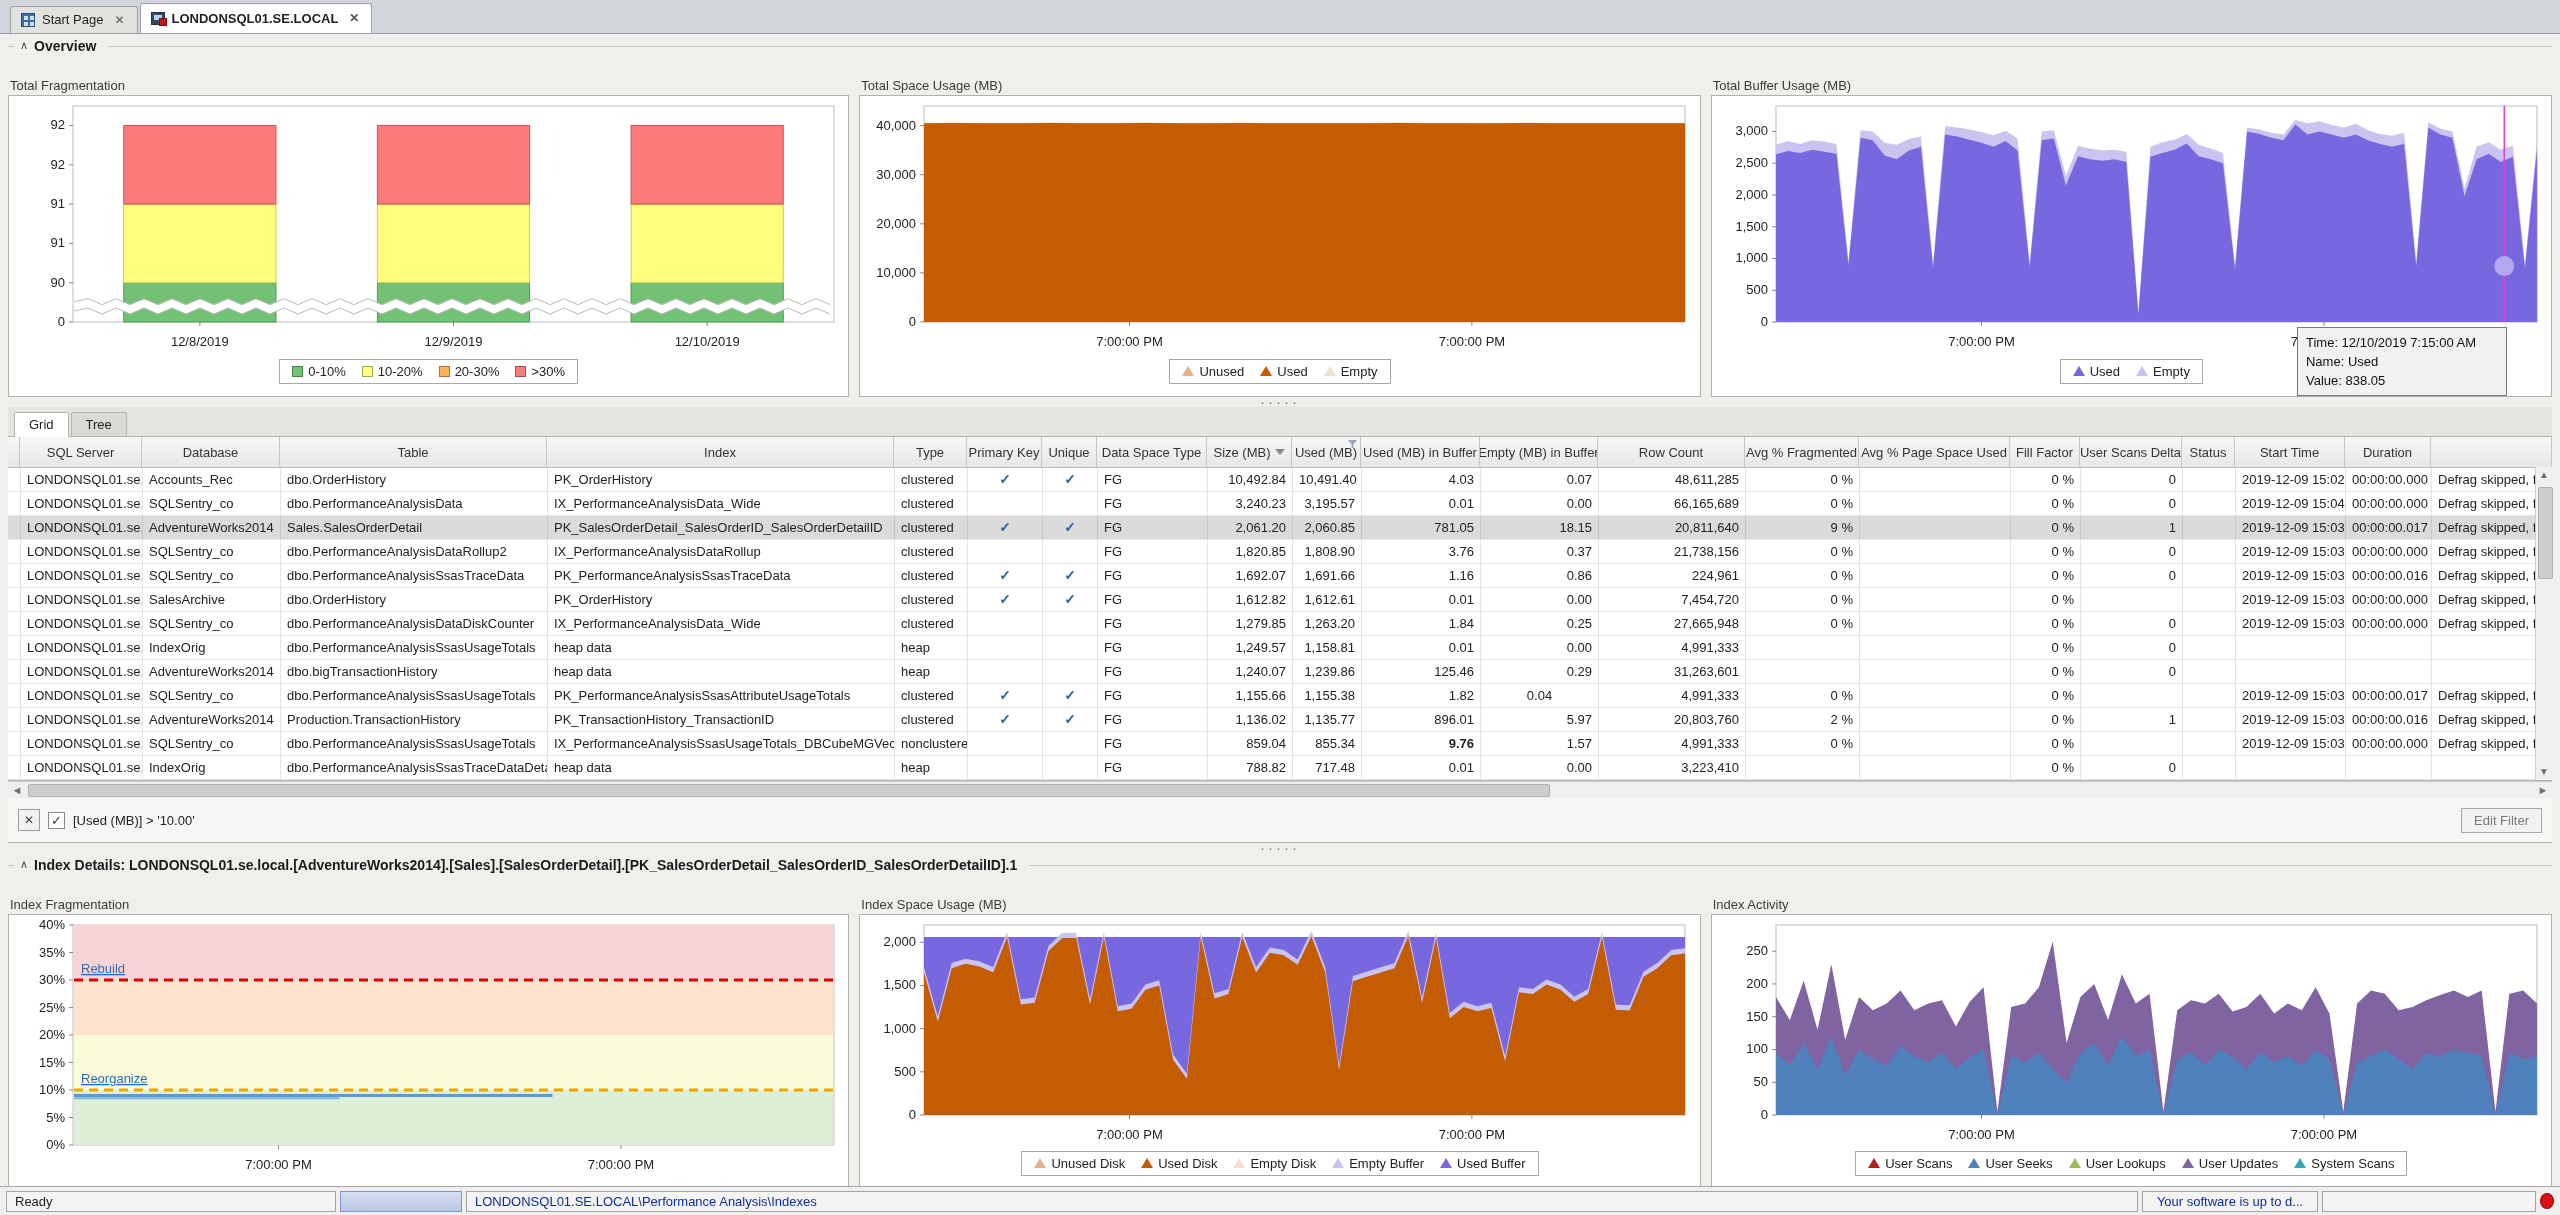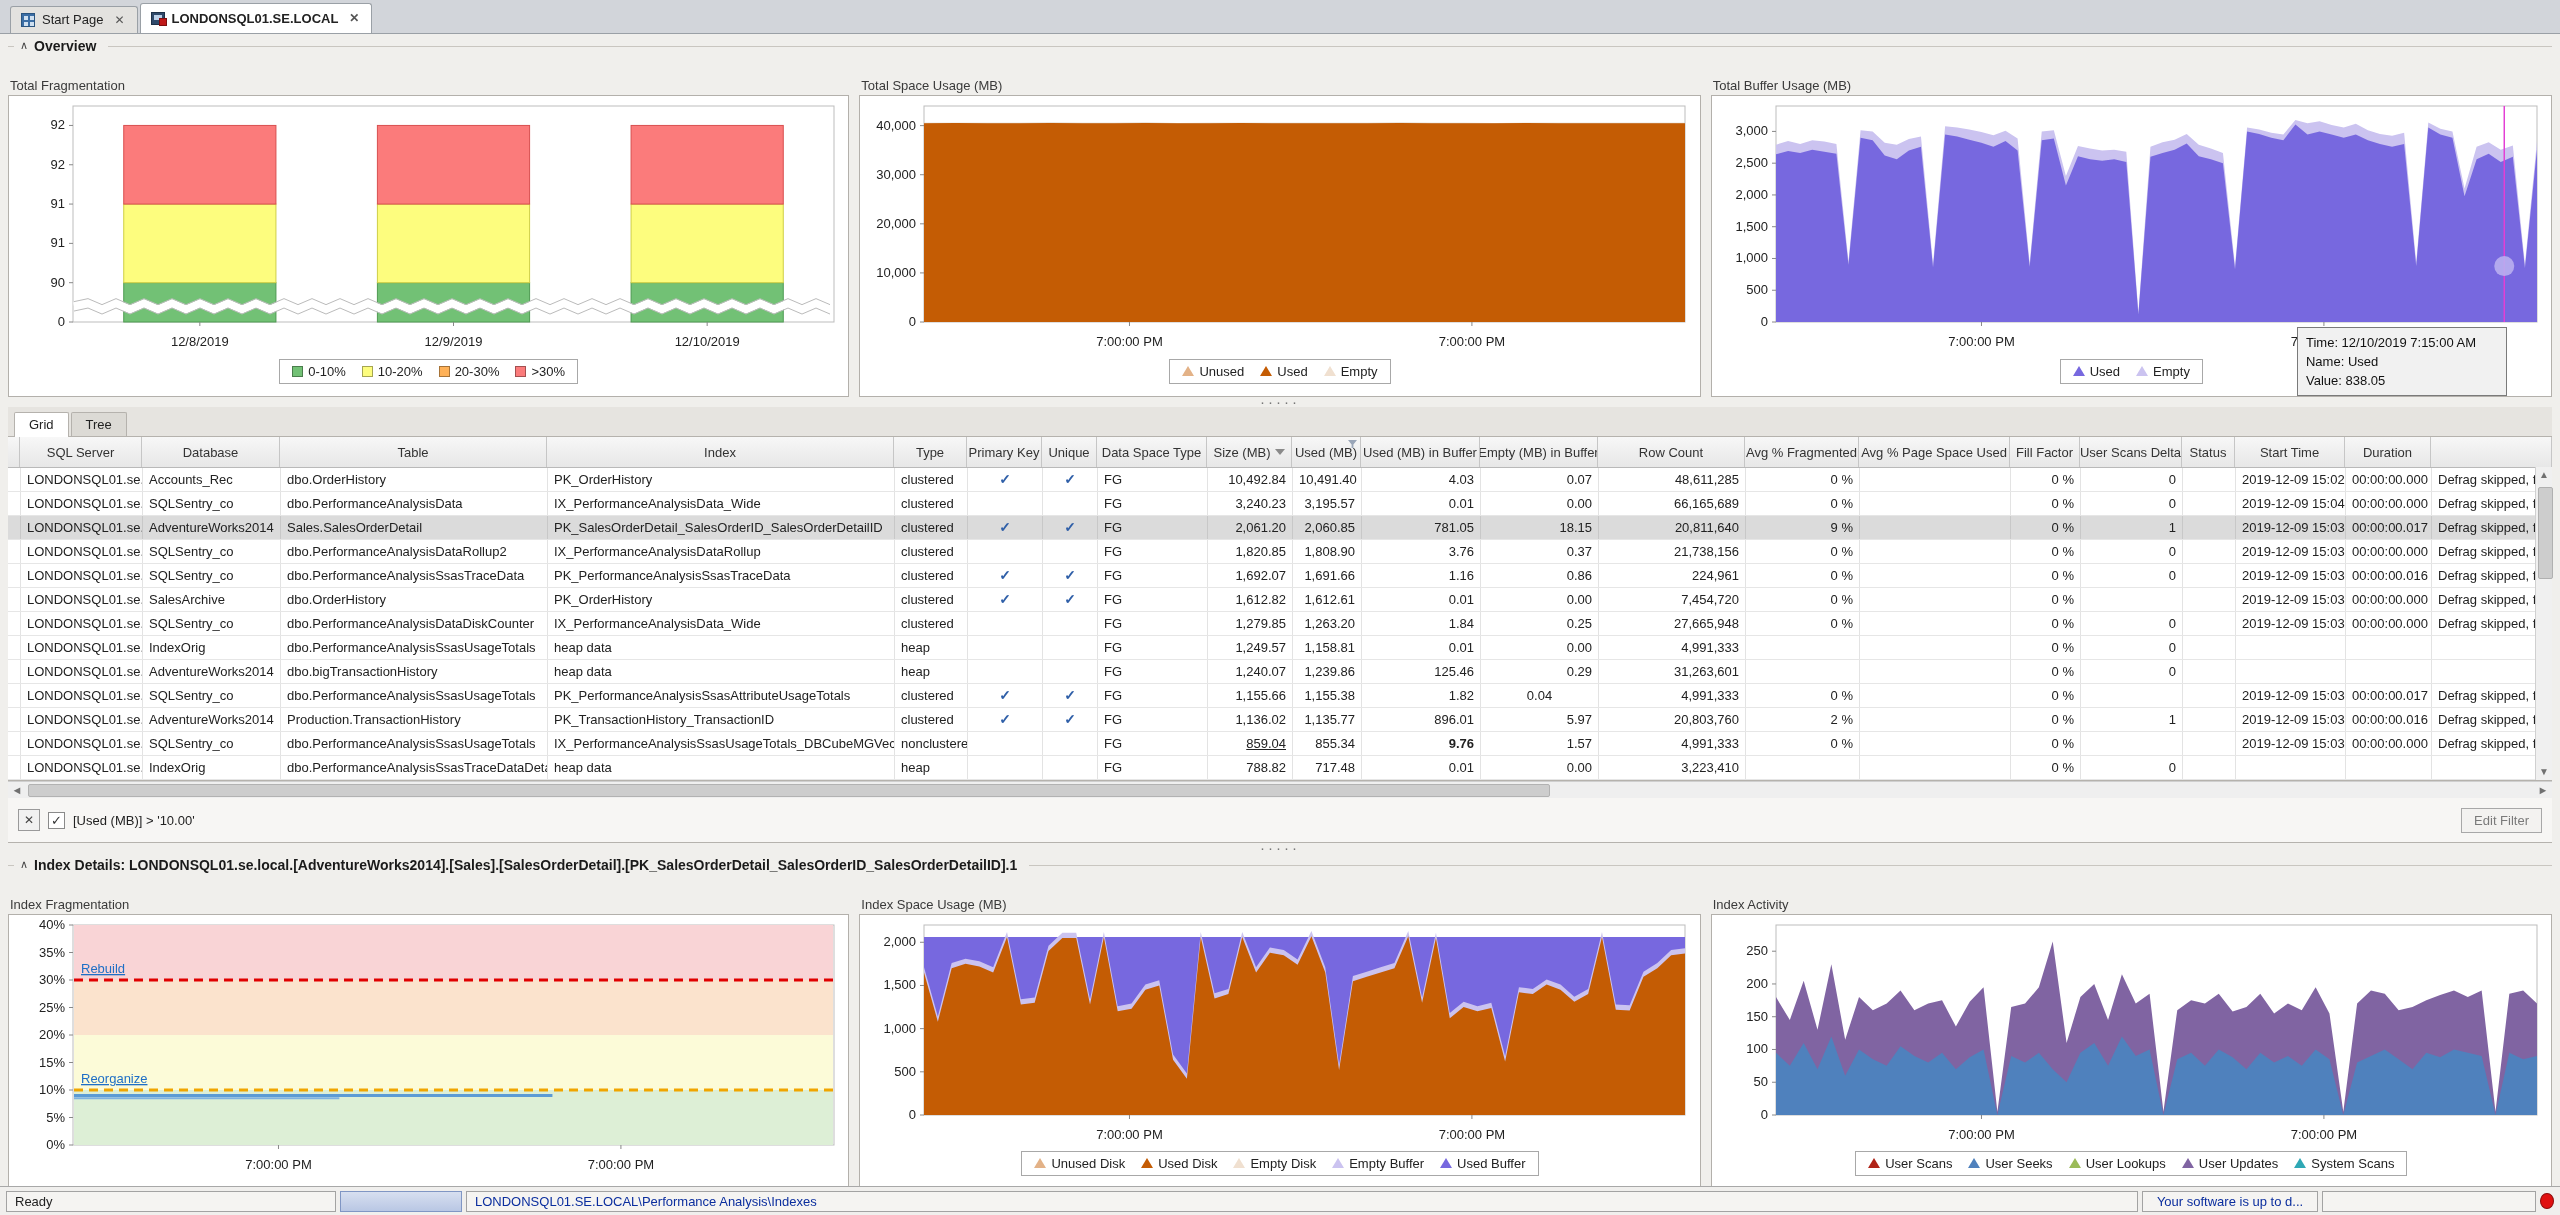--- a/index.html
+++ b/index.html
@@ -605,21 +605,21 @@
           <div class="grow">
             <div class="gcell" style="width: 12px; flex: 0 0 12px;"></div>
             <div class="gcell" style="width: 122px; flex: 0 0 122px;">LONDONSQL01.se.local</div>
             <div class="gcell" style="width: 138px; flex: 0 0 138px;">SQLSentry_co</div>
             <div class="gcell" style="width: 267px; flex: 0 0 267px;">dbo.PerformanceAnalysisSsasUsageTotals</div>
             <div class="gcell" style="width: 347px; flex: 0 0 347px;">IX_PerformanceAnalysisSsasUsageTotals_DBCubeMGVectorHashType</div>
             <div class="gcell" style="width: 73px; flex: 0 0 73px;">nonclustered</div>
             <div class="gcell c" style="width: 75px; flex: 0 0 75px;"></div>
             <div class="gcell c" style="width: 55px; flex: 0 0 55px;"></div>
             <div class="gcell" style="width: 110px; flex: 0 0 110px;">FG</div>
-            <div class="gcell r" style="width: 85px; flex: 0 0 85px; text-decoration: underline;">859.04</div>
+            <div class="gcell r" style="width: 85px; flex: 0 0 85px;">859.04</div>
             <div class="gcell r" style="width: 69px; flex: 0 0 69px;">855.34</div>
             <div class="gcell r" style="width: 119px; flex: 0 0 119px; font-weight: bold;">9.76</div>
             <div class="gcell r" style="width: 118px; flex: 0 0 118px;">1.57</div>
             <div class="gcell r" style="width: 147px; flex: 0 0 147px;">4,991,333</div>
             <div class="gcell r" style="width: 114px; flex: 0 0 114px;">0 %</div>
             <div class="gcell r" style="width: 151px; flex: 0 0 151px;"></div>
             <div class="gcell r" style="width: 70px; flex: 0 0 70px;">0 %</div>
             <div class="gcell r" style="width: 102px; flex: 0 0 102px;"></div>
             <div class="gcell c" style="width: 53px; flex: 0 0 53px;"></div>
             <div class="gcell" style="width: 110px; flex: 0 0 110px;">2019-12-09 15:03:41</div>

